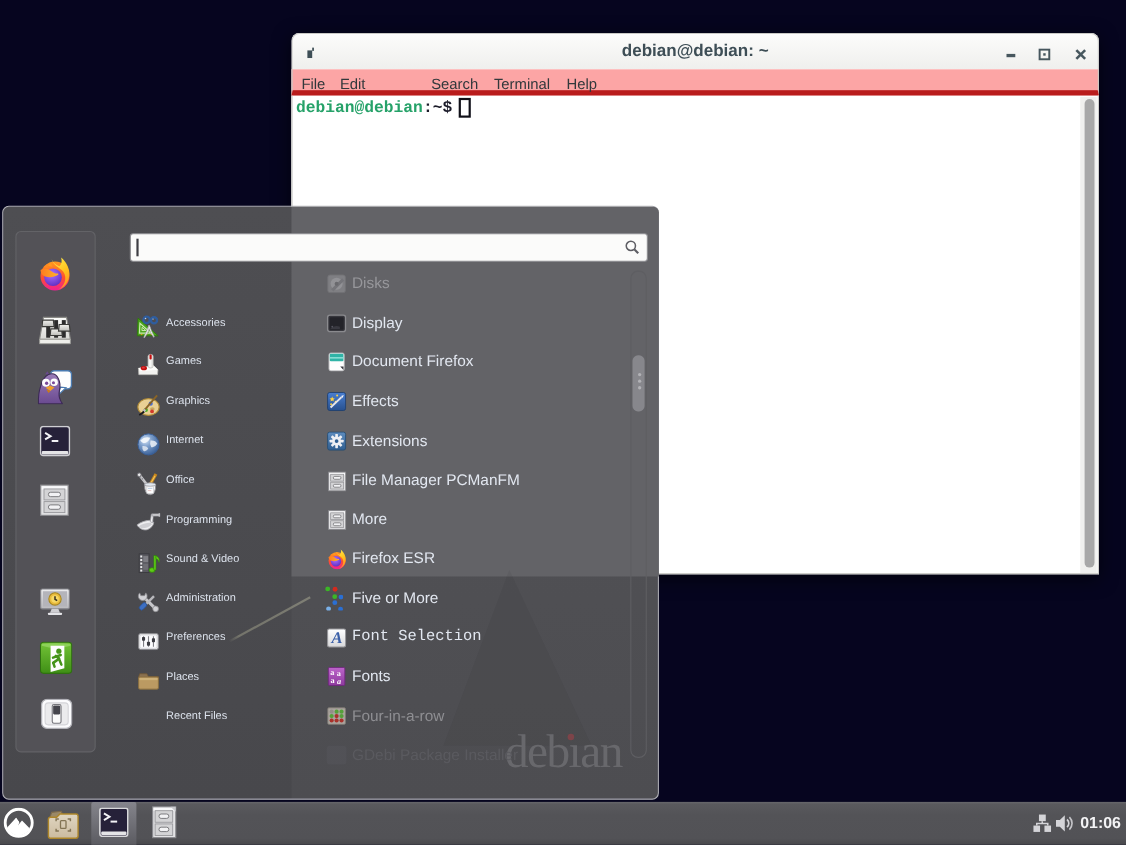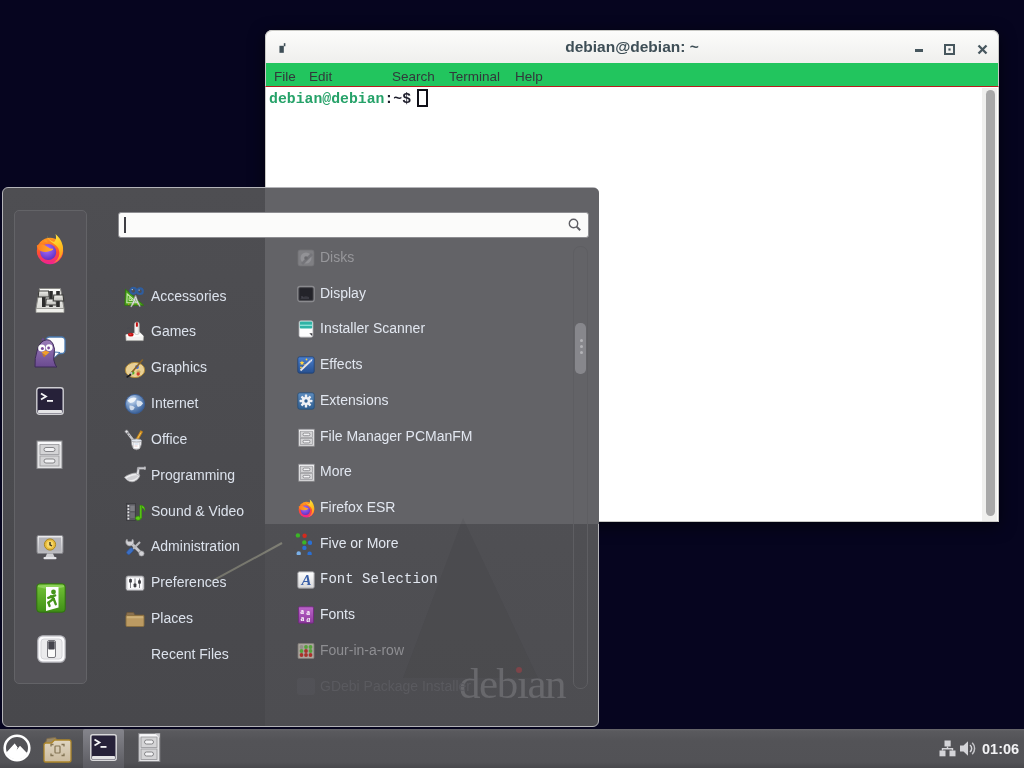--- a/index.html
+++ b/index.html
@@ -11,22 +11,22 @@
   
   #term { position:absolute; left:265px; top:30px; width:734px; height:492px;
     border-radius:7px 7px 0 0; box-shadow:0 4px 16px rgba(0,0,0,.6);
     background:#ffffff; }
   #titlebar { position:absolute; left:0; top:0; width:734px; height:33px;
     border-radius:7px 7px 0 0; background:linear-gradient(#fcfcfb,#efefed);
     border:1px solid #c9c9c5; border-bottom:none; }
   #title { position:absolute; left:0; top:8px; width:734px; text-align:center;
     font-size:15.5px; font-weight:bold; color:#3e4e56; }
   #menubar { position:absolute; left:0; top:33px; width:734px; height:24px;
-    background:#22c55e; border-left:1px solid #c9c9c5; border-right:1px solid #c9c9c5;
-    border-bottom:1px solid #b91c1c; }
+    background:#fca5a5; border-left:1px solid #c9c9c5; border-right:1px solid #c9c9c5;
+    border-bottom:5px solid #b91c1c; }
   .mitem { position:absolute; top:6px; font-size:13.5px; color:#32383b; }
   #tcontent { position:absolute; left:0; top:57px; width:734px; height:435px;
     background:#ffffff; border-left:1px solid #c9c9c5; border-right:1px solid #c9c9c5;
     border-bottom:1px solid #c9c9c5; }
   #prompt { position:absolute; left:3px; top:4px; font-family:"Liberation Mono", monospace;
     font-size:14.8px; font-weight:bold; color:#1c1c2a; white-space:pre; }
   #prompt .g { color:#26a269; }
   #cursor { position:absolute; left:151px; top:2px; width:11px; height:18px;
     border:2px solid #101018; }
   #tscroll { position:absolute; right:1px; top:1px; width:15px; height:433px; background:#f0f0ee; }
@@ -40,21 +40,21 @@
     background:rgba(255,255,255,0.03); }
   #paneLight { position:absolute; left:262px; top:0px; width:334px; height:336px;
     background:#636367; border-radius:0 5px 0 0; }
   #sidebar { position:absolute; left:11px; top:22px; width:73px; height:474px;
     background:#535257; border:1px solid #636367; border-radius:5px; }
   #searchbox { position:absolute; left:115px; top:24px; width:471px; height:26px;
     background:#fbfbfa; border:1px solid #8d8d91; border-radius:3px; }
   #allapps { position:absolute; left:115px; top:61px; width:129px; height:29px;
     background:linear-gradient(#5e5e63,#55555a); border:1px solid #707074;
     border-radius:4px; color:#eceef2; font-size:14px; line-height:27px; padding-left:10px; }
-  .cat { position:absolute; left:148px; font-size:14px; color:#dce2ec; }
+  .cat { position:absolute; left:148px; font-size:10px; color:#dce2ec; }
   .app { position:absolute; left:317px; font-size:14px; color:#e2e7f0; }
   .icon { position:absolute; }
   #mscrolltrack { position:absolute; left:570px; top:58px; width:15px; height:443px;
     border:1px solid #5e5e62; border-radius:7px; }
   #mscrollthumb { position:absolute; left:572px; top:135px; width:11px; height:51px;
     background:#87878c; border-radius:5px; }
   #watermark { position:absolute; left:456px; top:474px; font-family:"Liberation Serif", serif;
     font-size:43px; color:#68686c; letter-spacing:-1.4px; line-height:1; }
   #wmdot { position:absolute; left:512.5px; top:478.5px; width:6.5px; height:6.5px;
     border-radius:50%; background:#7d4449; }
@@ -131,21 +131,21 @@
   <div class="cat" style="top:242.8px;">Office</div>
   <div class="cat" style="top:278.6px;text-align:center;">Programming</div>
   <div class="cat" style="top:314.5px;">Sound &amp; Video</div>
   <div class="cat" style="top:350.3px;">Administration</div>
   <div class="cat" style="top:386px;">Preferences</div>
   <div class="cat" style="top:421.9px;">Places</div>
   <div class="cat" style="top:457.7px;">Recent Files</div>
 
   <div class="app" style="top:60.7px; color:#97979b;">Disks</div>
   <div class="app" style="top:96.5px;">Display</div>
-  <div class="app" style="top:132.2px;">Installer Scanner</div>
+  <div class="app" style="top:132.2px;">Document Firefox</div>
   <div class="app" style="top:168px;">Effects</div>
   <div class="app" style="top:203.8px;">Extensions</div>
   <div class="app" style="top:239.5px;">File Manager PCManFM</div>
   <div class="app" style="top:275.3px;">More</div>
   <div class="app" style="top:311.1px;">Firefox ESR</div>
   <div class="app" style="top:346.8px;text-align:center;">Five or More</div>
   <div class="app" style="top:382.6px;font-family:Liberation Mono, monospace;">Font Selection</div>
   <div class="app" style="top:418.4px;">Fonts</div>
   <div class="app" style="top:454.1px; color:#8e8e92;">Four-in-a-row</div>
   <div class="app" style="top:489.9px; color:#5a5a5f;">GDebi Package Installer</div>

